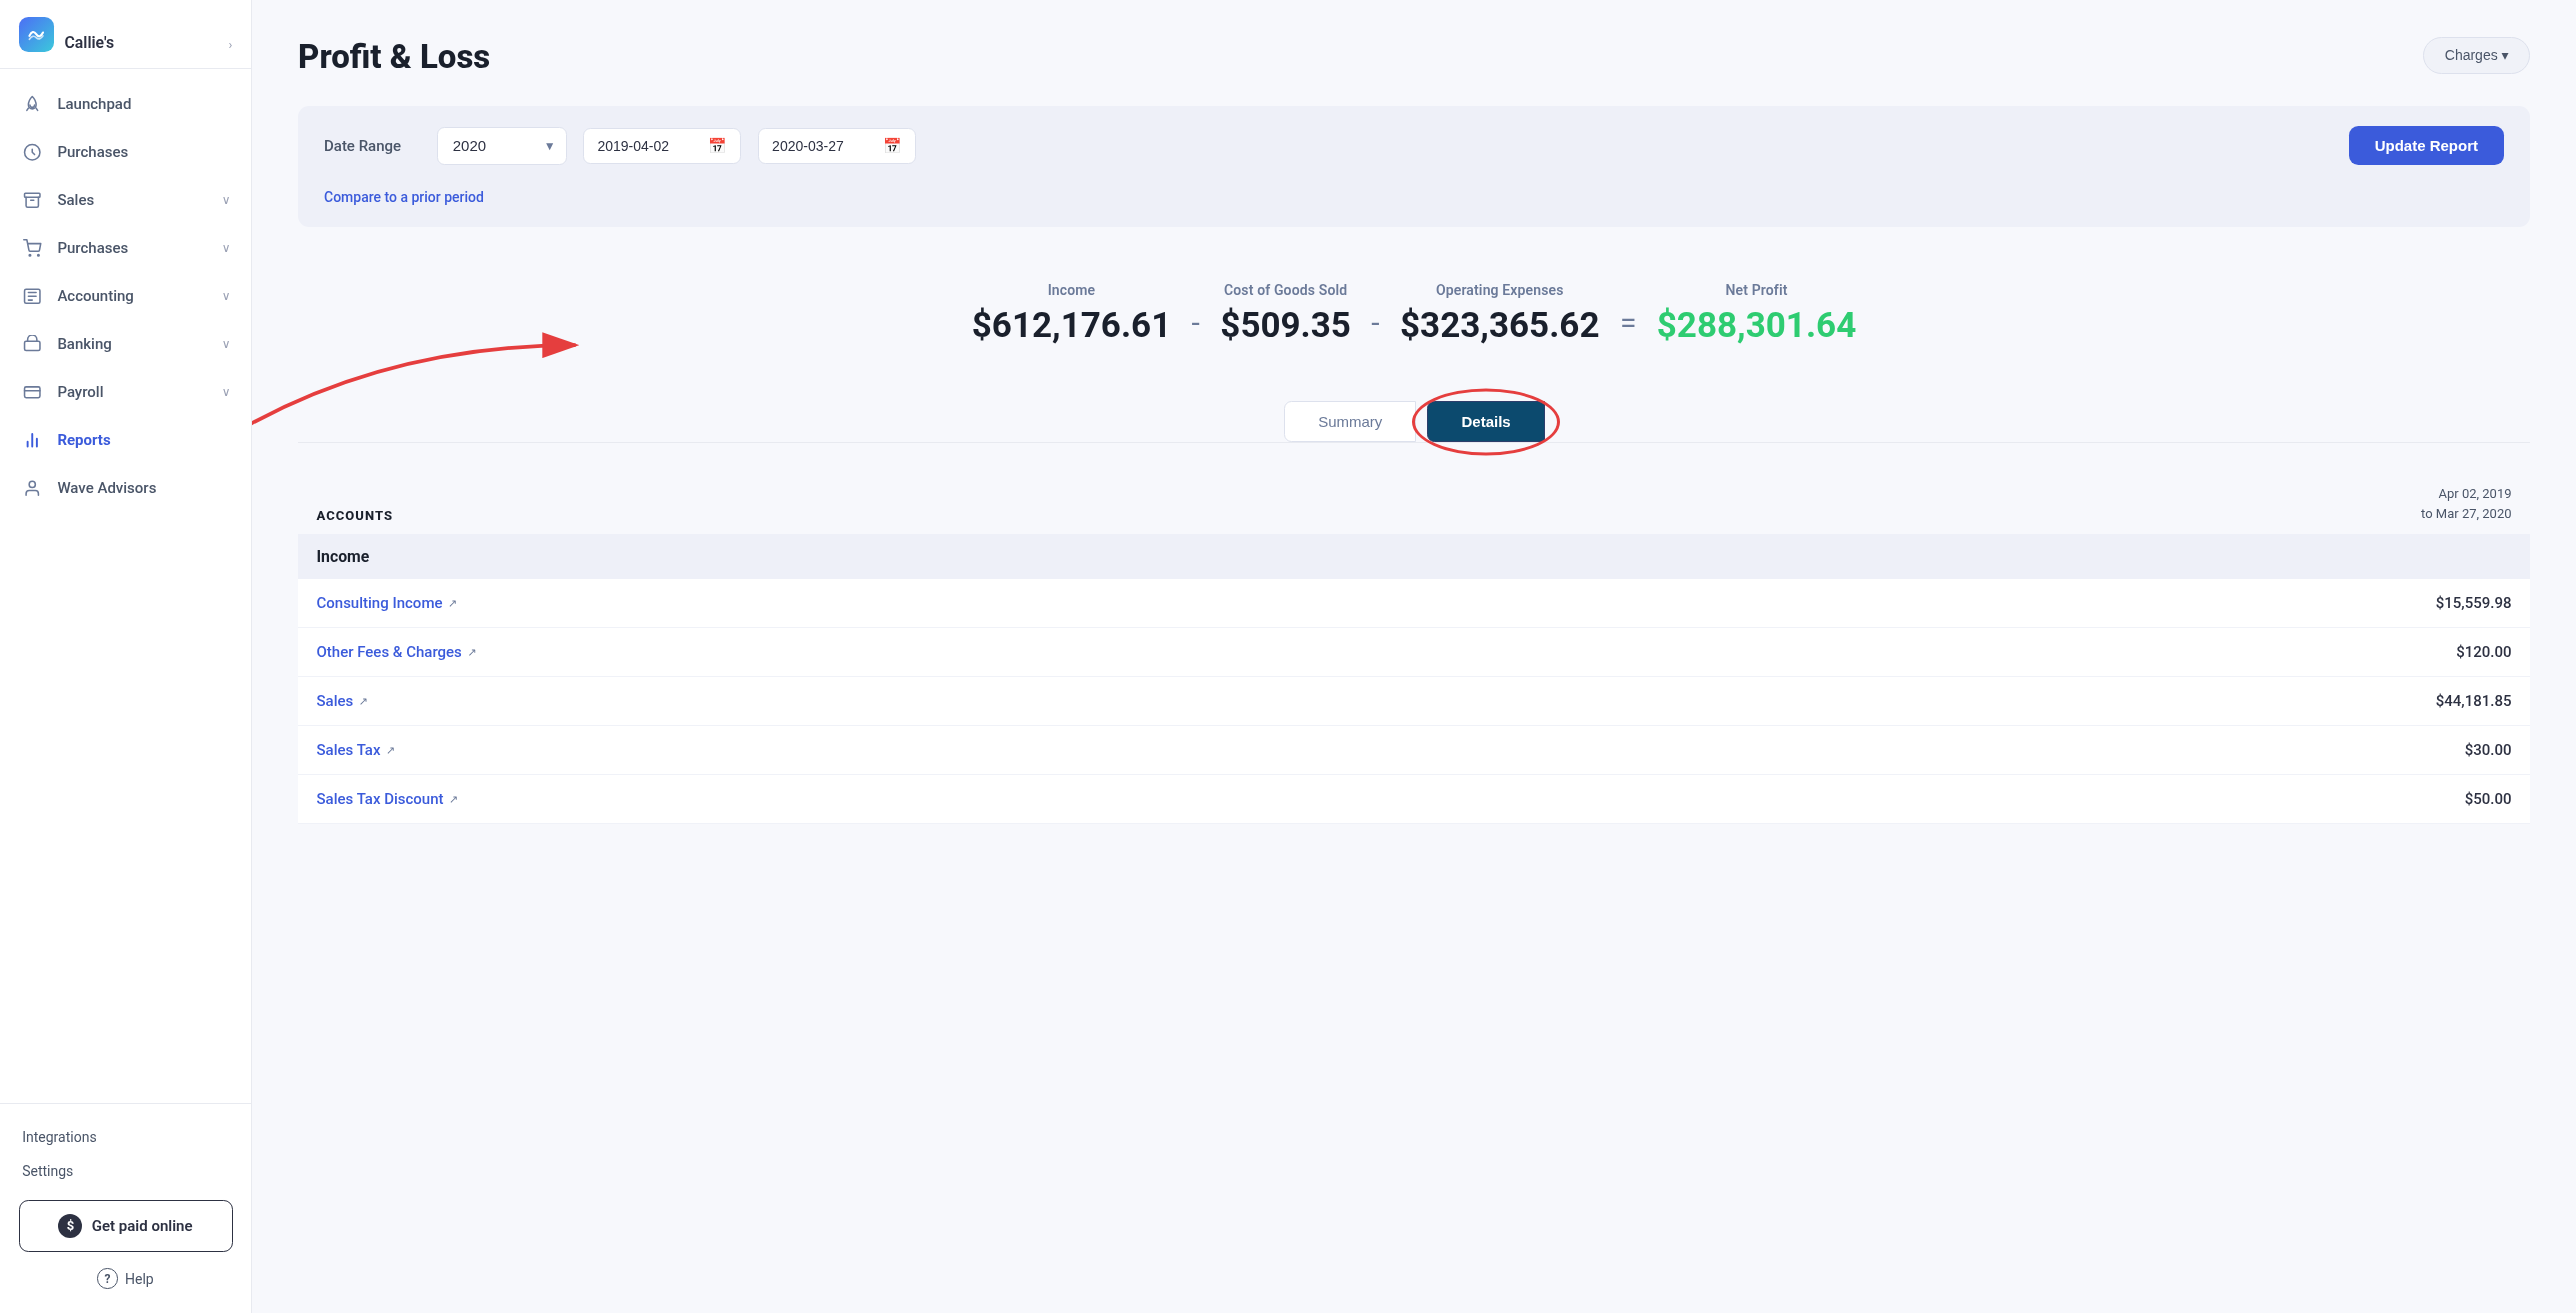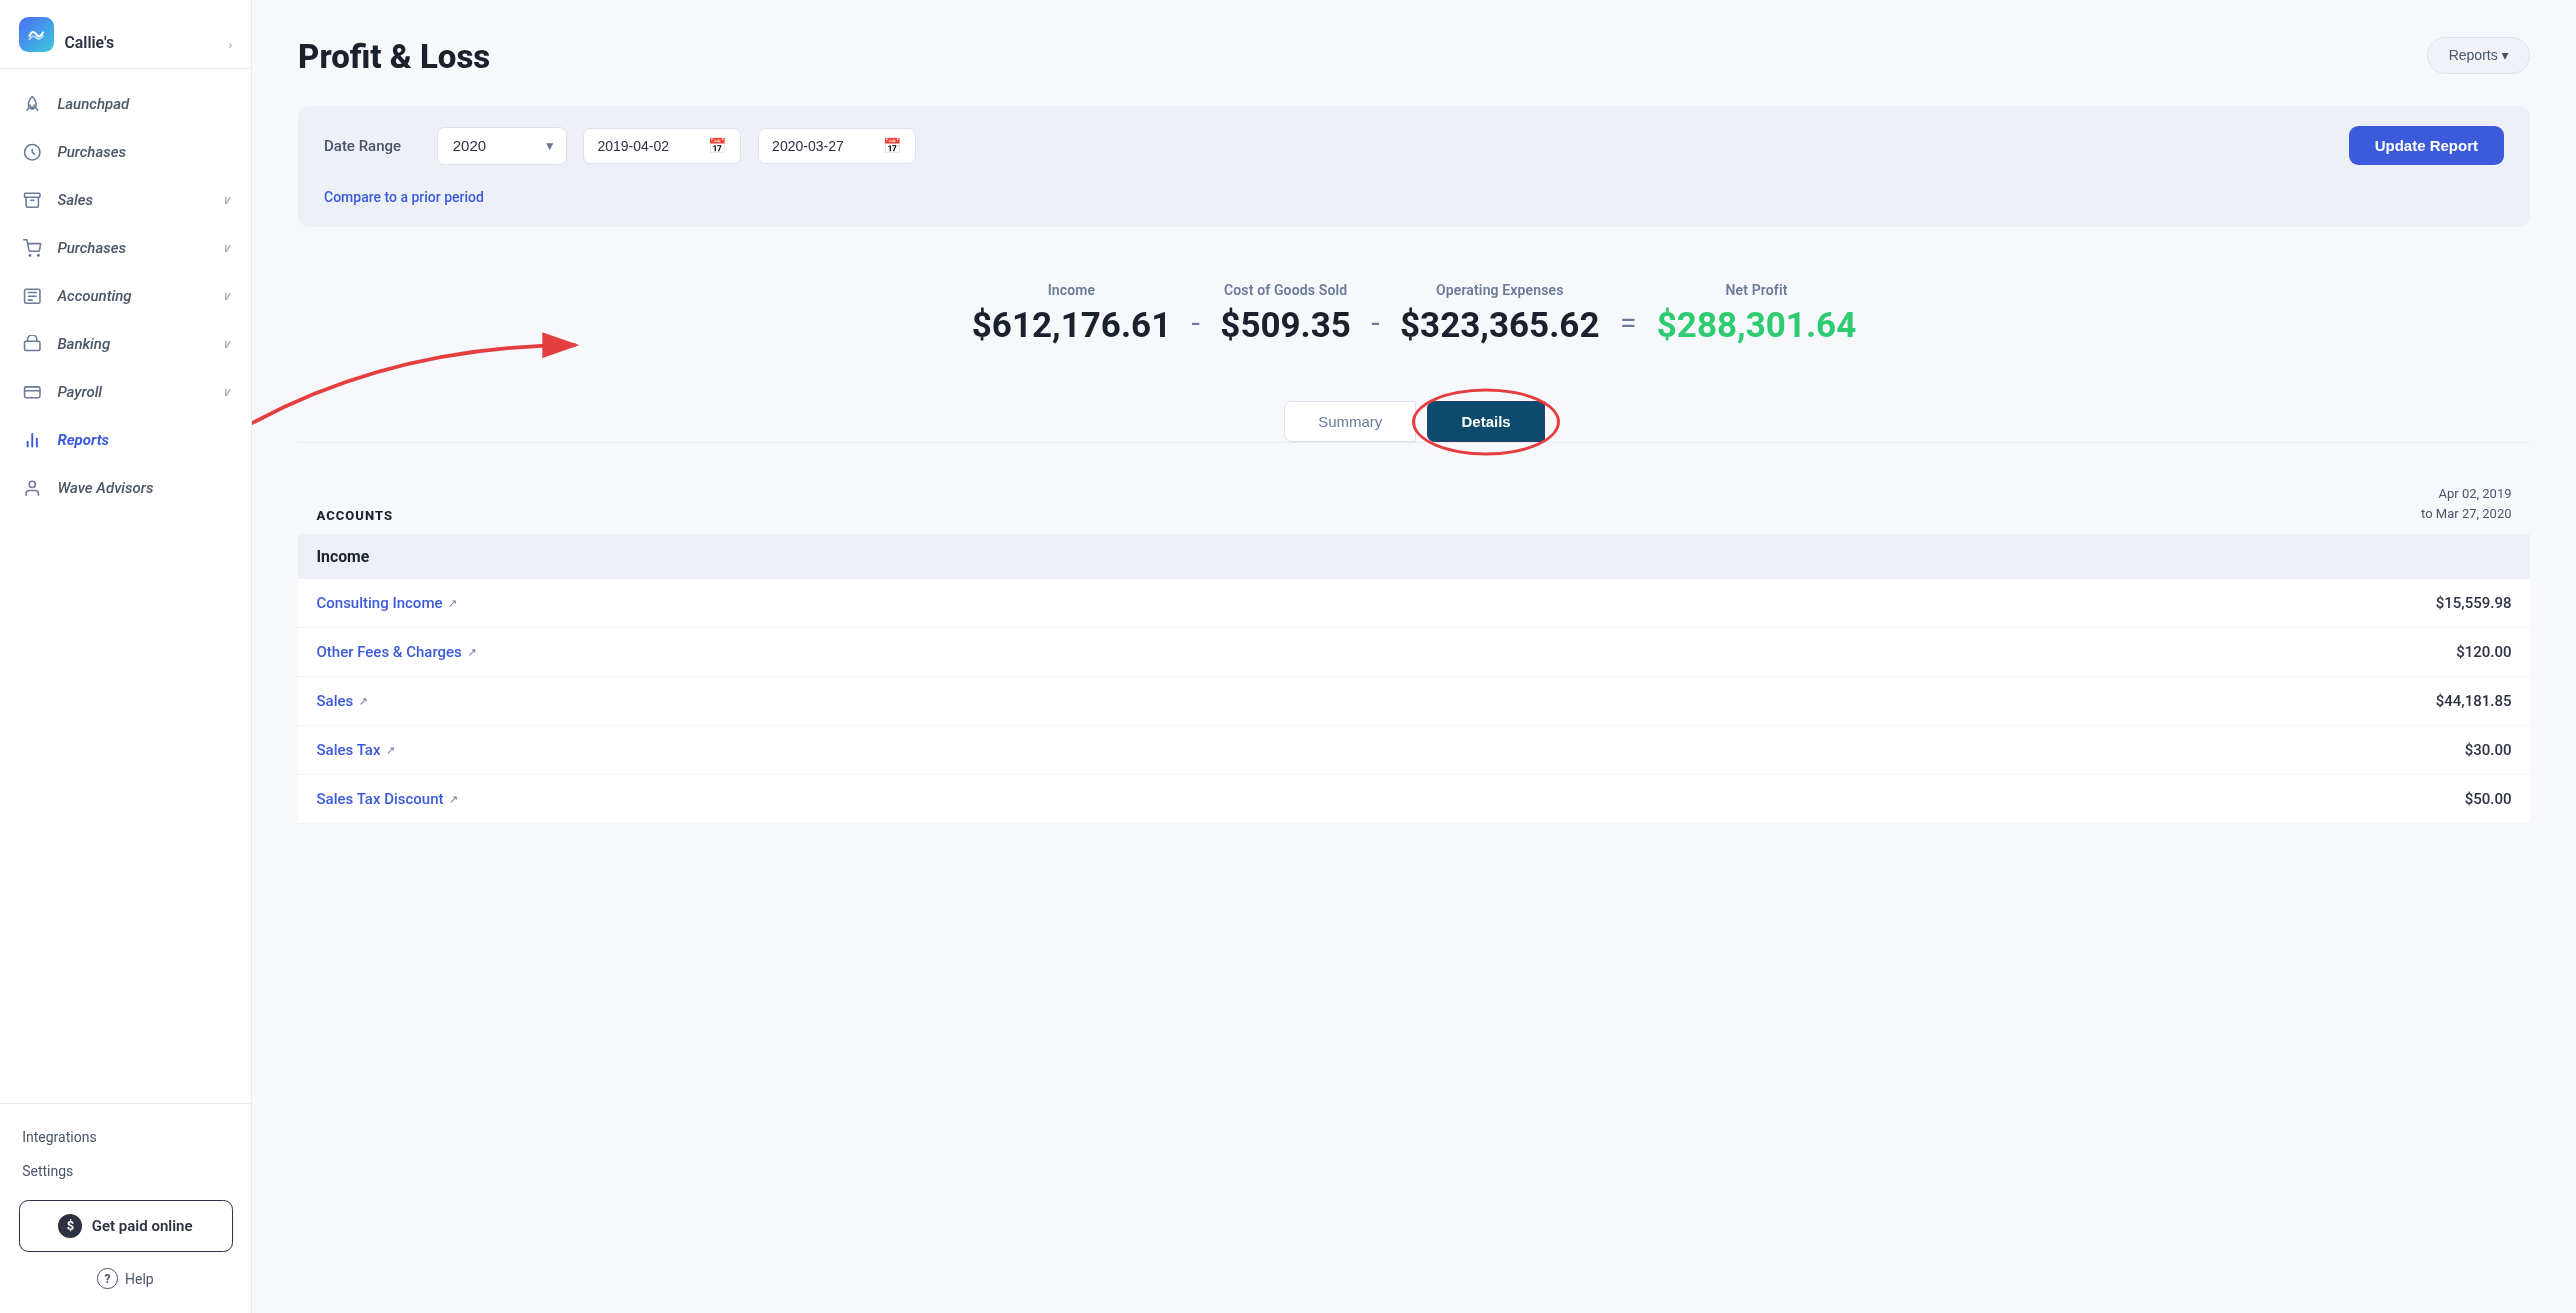--- a/index.html
+++ b/index.html
@@ -51,21 +51,20 @@
       display: flex;
       align-items: center;
       padding: 12px 20.4px;
       cursor: pointer;
       color: #4a5568;
       font-size: 15px;
       font-weight: 500;
       border-radius: 0;
       transition: background 0.15s;
       position: relative;
-      font-style: italic;
     }
     .nav-item.active { color: #3b5bdb; font-weight: 700; }
     .nav-item .nav-icon {
       width: 24px;
       height: 24px;
       margin-right: 13px;
       display: flex;
       align-items: center;
       justify-content: center;
       color: #6b7a99;
@@ -508,21 +507,21 @@
       <div class="help-icon">?</div>
       <span>Help</span>
     </div>
   </div>
 </nav>
 
 <main class="main-content">
 
   <div class="page-header">
     <h1 class="page-title">Profit &amp; Loss</h1>
-    <button class="export-btn">Reports ▾</button>
+    <button class="export-btn">Charges ▾</button>
   </div>
 
   <div class="filter-bar">
     <div class="filter-row">
       <span class="filter-label">Date Range</span>
       <div class="date-select">
         <select>
           <option>2020</option>
           <option>2019</option>
           <option>2018</option>

